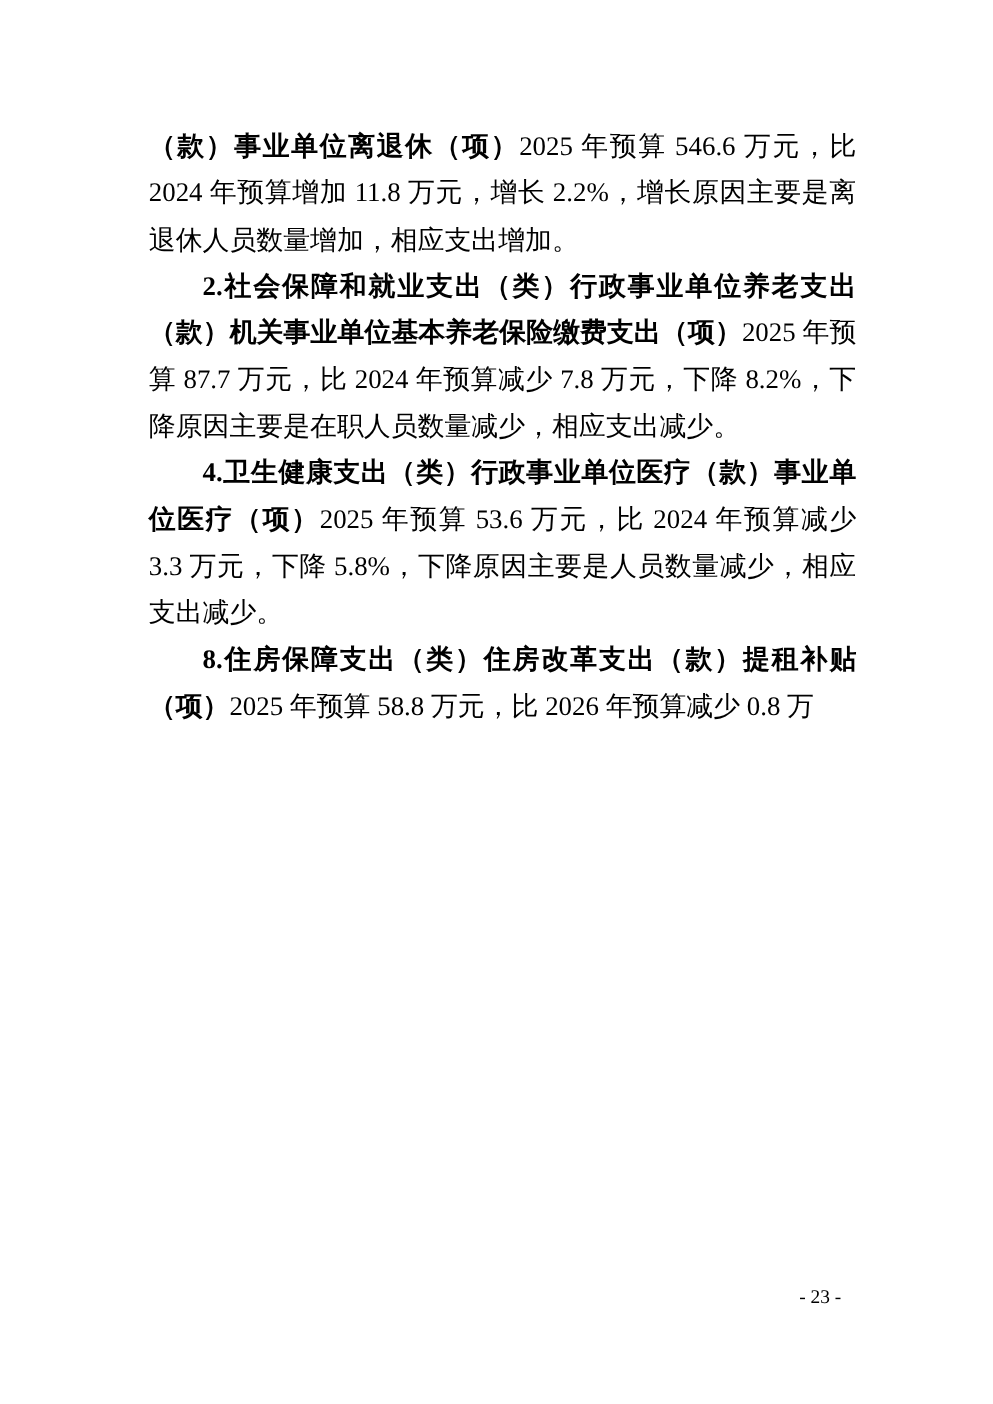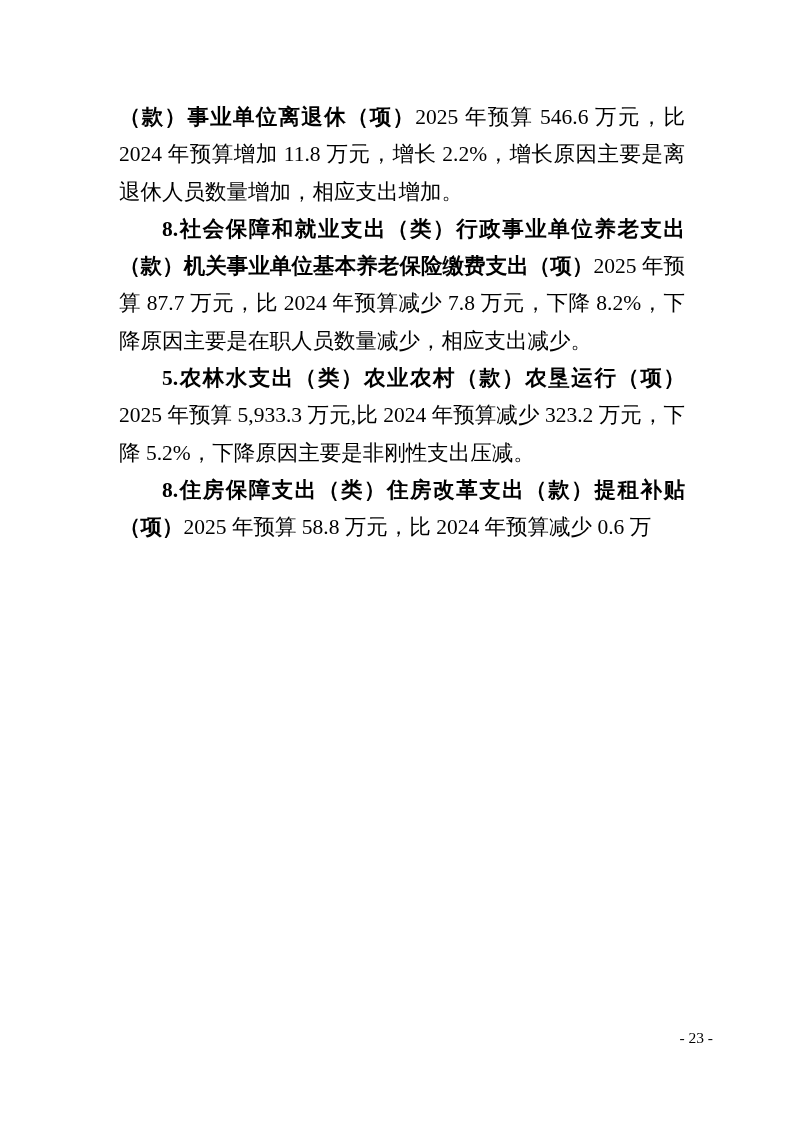--- a/index.html
+++ b/index.html
@@ -42,36 +42,35 @@
   }
   .page-number {
     position: absolute;
     top: 1029px;
     left: 0;
     width: 673px;
     text-align: right;
     font-size: 15.5px;
     color: #000000;
     font-family: "Liberation Serif", "DejaVu Serif", serif;
-    margin-left: 40px;
   }
 </style>
 </head>
 <body>
 
 <div class="page">
   <div class="content">
 
     <p class="para no-indent"><span class="bold-run">（款）事业单位离退休（项）</span><span>2025 年预算 546.6 万元，比 2024 年预算增加 11.8 万元，增长 2.2%，增长原因主要是离退休人员数量增加，相应支出增加。</span></p>
 
-    <p class="para"><span class="bold-run">8.社会保障和就业支出（类）行政事业单位养老支出（款）机关事业单位基本养老保险缴费支出（项）</span><span>2025 年预算 87.7 万元，比 2024 年预算减少 7.8 万元，下降 8.2%，下降原因主要是在职人员数量减少，相应支出减少。</span></p>
+    <p class="para"><span class="bold-run">2.社会保障和就业支出（类）行政事业单位养老支出（款）机关事业单位基本养老保险缴费支出（项）</span><span>2025 年预算 87.7 万元，比 2024 年预算减少 7.8 万元，下降 8.2%，下降原因主要是在职人员数量减少，相应支出减少。</span></p>
+
+
+    <p class="para"><span class="bold-run">4.卫生健康支出（类）行政事业单位医疗（款）事业单位医疗（项）</span><span>2025 年预算 53.6 万元，比 2024 年预算减少 3.3 万元，下降 5.8%，下降原因主要是人员数量减少，相应支出减少。</span></p>
 
 
 
-    <p class="para"><span class="bold-run">5.农林水支出（类）农业农村（款）农垦运行（项）</span><span>2025 年预算 5,933.3 万元,比 2024 年预算减少 323.2 万元，下降 5.2%，下降原因主要是非刚性支出压减。</span></p>
-
-
-    <p class="para"><span class="bold-run">8.住房保障支出（类）住房改革支出（款）提租补贴（项）</span><span>2025 年预算 58.8 万元，比 2024 年预算减少 0.6 万</span></p>
+    <p class="para"><span class="bold-run">8.住房保障支出（类）住房改革支出（款）提租补贴（项）</span><span>2025 年预算 58.8 万元，比 2026 年预算减少 0.8 万</span></p>
 
   </div>
 
   <div class="page-number">- 23 -</div>
 </div>
 
 </body></html>

